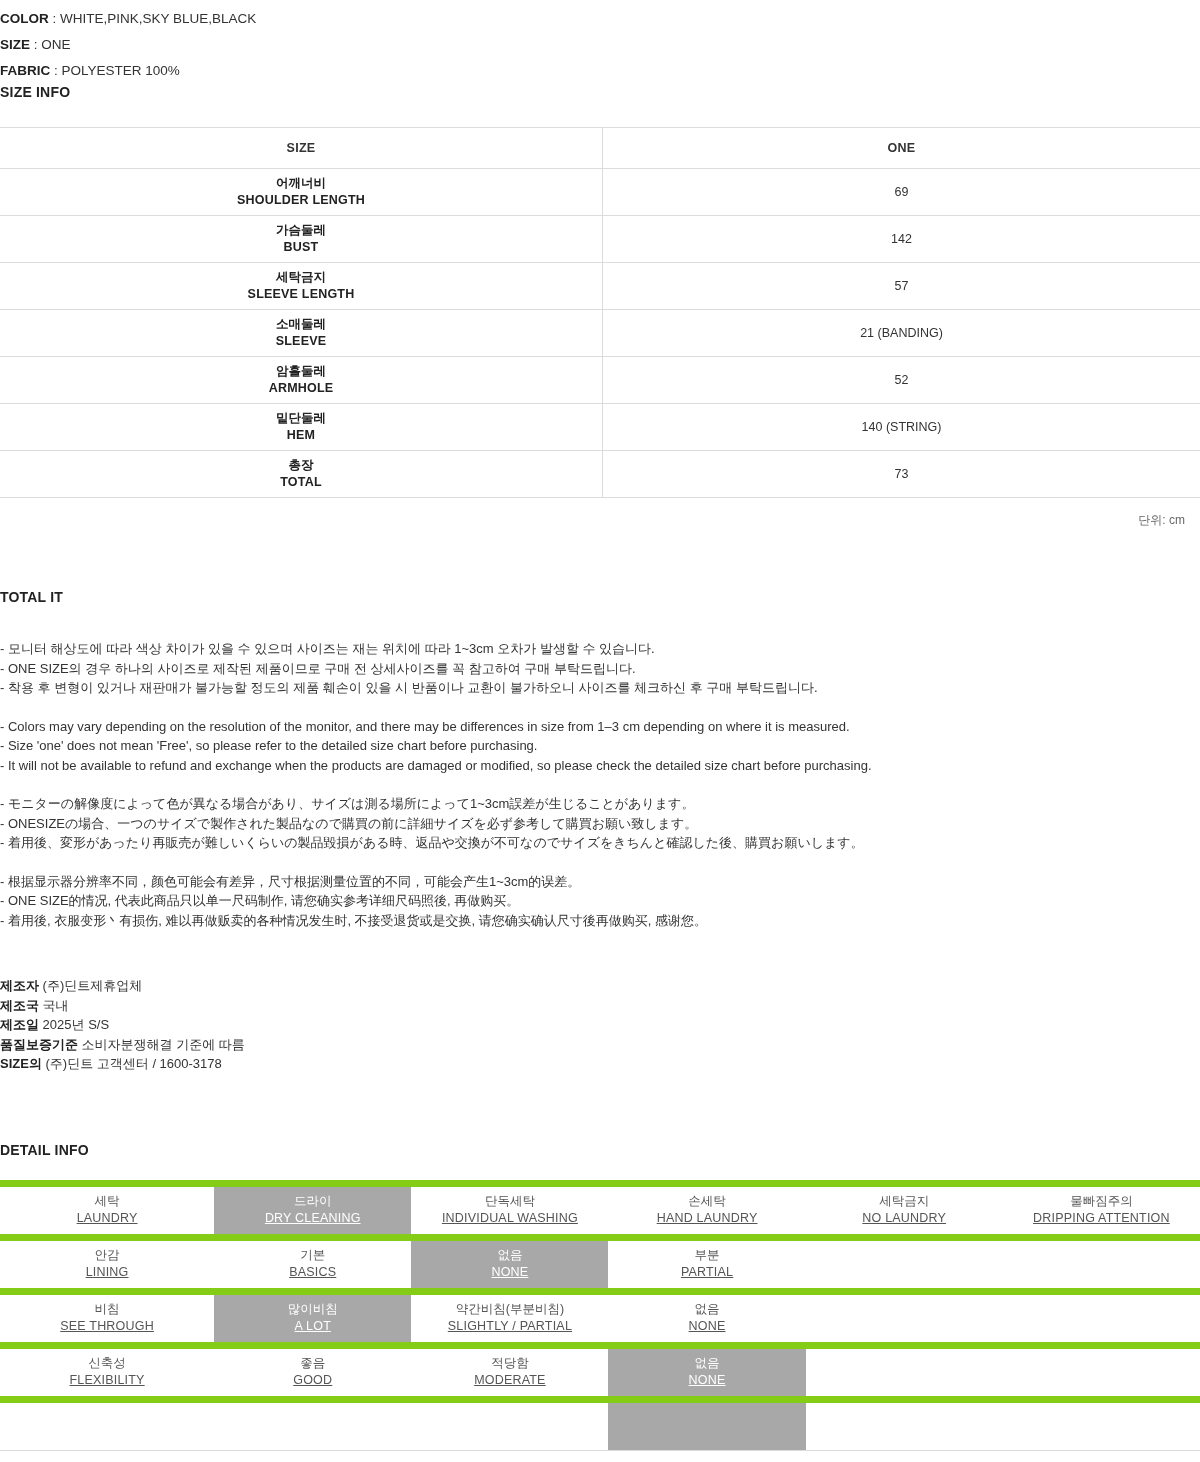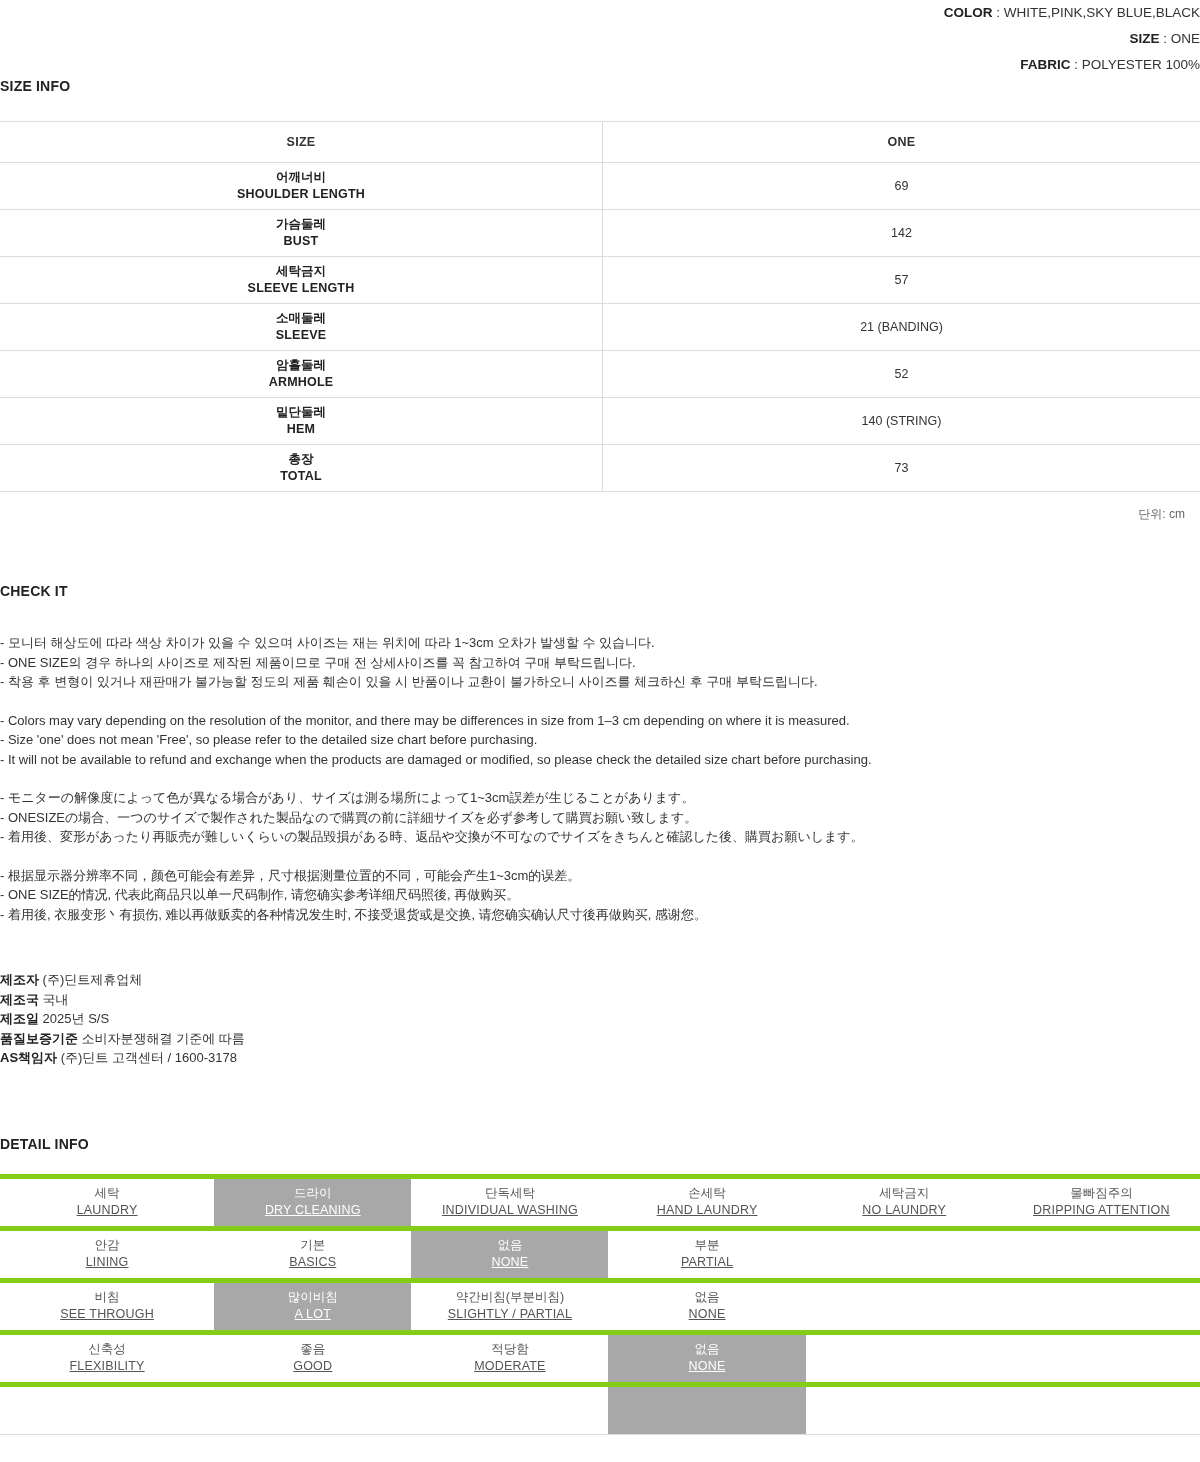--- a/index.html
+++ b/index.html
@@ -14,21 +14,21 @@
     font-size: 13px;
     -webkit-font-smoothing: antialiased;
   }
   .page {
     width: 1200px;
     position: relative;
   }
 
   
   .spec-list {
-    text-align: right;
+    padding-top: 6px;
   }
   .spec-line {
     font-size: 13.5px;
     color: #333;
     line-height: 26px;
     white-space: nowrap;
   }
   .spec-line .k {
     font-weight: bold;
     color: #222;
@@ -139,21 +139,21 @@
   }
 
   
   table.detail-table {
     width: 1200px;
     border-collapse: collapse;
     margin-top: 22px;
     table-layout: fixed;
   }
   table.detail-table tr {
-    border-top: 5px solid #84cc16;
+    border-top: 7px solid #84cc16;
     margin-left: 36px;
   }
   table.detail-table tr:last-child {
     border-bottom: 1px solid #dcdcdc;
   }
   table.detail-table td {
     height: 47px;
     text-align: center;
     vertical-align: middle;
     font-size: 12.5px;
@@ -268,21 +268,21 @@
               <span class="en">TOTAL</span>
             </div>
           </td>
           <td class="value">73</td>
         </tr>
       </tbody>
   </table>
 
   <div class="unit-note">단위: cm</div>
 
-  <div class="section-title" id="check-it-title">CHECK IT</div>
+  <div class="section-title" id="check-it-title">TOTAL IT</div>
 
   <div class="notes" id="check-it-notes">
       <p>- 모니터 해상도에 따라 색상 차이가 있을 수 있으며 사이즈는 재는 위치에 따라 1~3cm 오차가 발생할 수 있습니다.</p>
       <p>- ONE SIZE의 경우 하나의 사이즈로 제작된 제품이므로 구매 전 상세사이즈를 꼭 참고하여 구매 부탁드립니다.</p>
       <p>- 착용 후 변형이 있거나 재판매가 불가능할 정도의 제품 훼손이 있을 시 반품이나 교환이 불가하오니 사이즈를 체크하신 후 구매 부탁드립니다.</p>
       <div class="gap"></div>
       <p>- Colors may vary depending on the resolution of the monitor, and there may be differences in size from 1–3 cm depending on where it is measured.</p>
       <p>- Size 'one' does not mean 'Free', so please refer to the detailed size chart before purchasing.</p>
       <p>- It will not be available to refund and exchange when the products are damaged or modified, so please check the detailed size chart before purchasing.</p>
       <div class="gap"></div>
@@ -293,21 +293,21 @@
       <p>- 根据显示器分辨率不同，颜色可能会有差异，尺寸根据测量位置的不同，可能会产生1~3cm的误差。</p>
       <p>- ONE SIZE的情况, 代表此商品只以单一尺码制作, 请您确实参考详细尺码照後, 再做购买。</p>
       <p>- 着用後, 衣服变形丶有损伤, 难以再做贩卖的各种情况发生时, 不接受退货或是交换, 请您确实确认尺寸後再做购买, 感谢您。</p>
     </div>
 
   <div class="maker" id="maker-info">
       <div class="line"><b>제조자</b><span> (주)딘트제휴업체</span></div>
       <div class="line"><b>제조국</b><span> 국내</span></div>
       <div class="line"><b>제조일</b><span> 2025년 S/S</span></div>
       <div class="line"><b>품질보증기준</b><span> 소비자분쟁해결 기준에 따름</span></div>
-      <div class="line"><b>AS책임자</b><span> (주)딘트 고객센터 / 1600-3178</span></div>
+      <div class="line"><b>SIZE의</b><span> (주)딘트 고객센터 / 1600-3178</span></div>
     </div>
 
   <div class="section-title" id="detail-info-title">DETAIL INFO</div>
 
   <table class="detail-table">
     <tbody id="detail-table-body">
         <tr>
           <td class="cat">
             <span class="kr">세탁</span>
             <span class="en">LAUNDRY</span>

